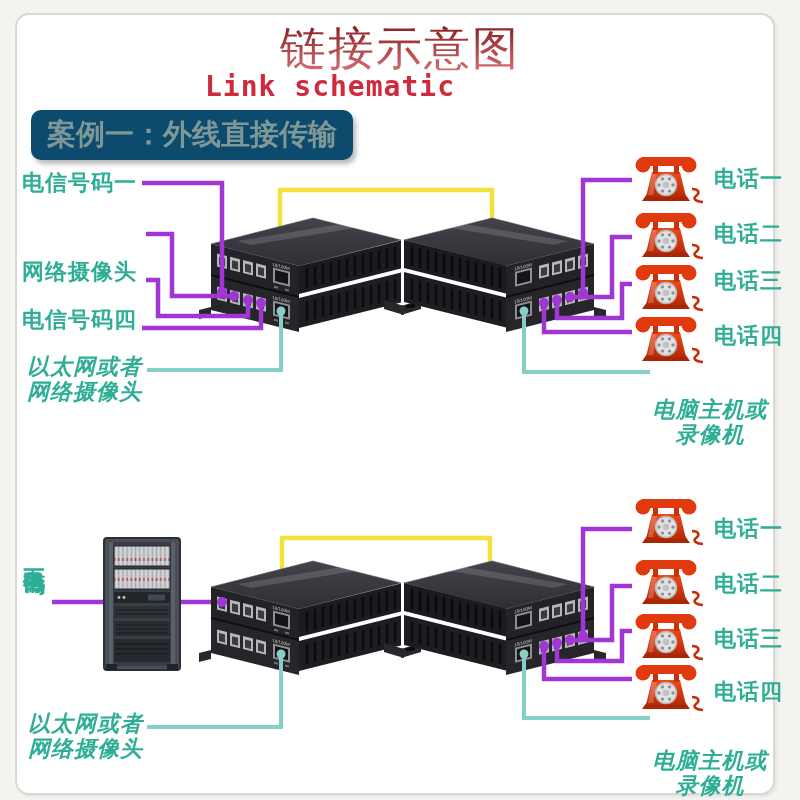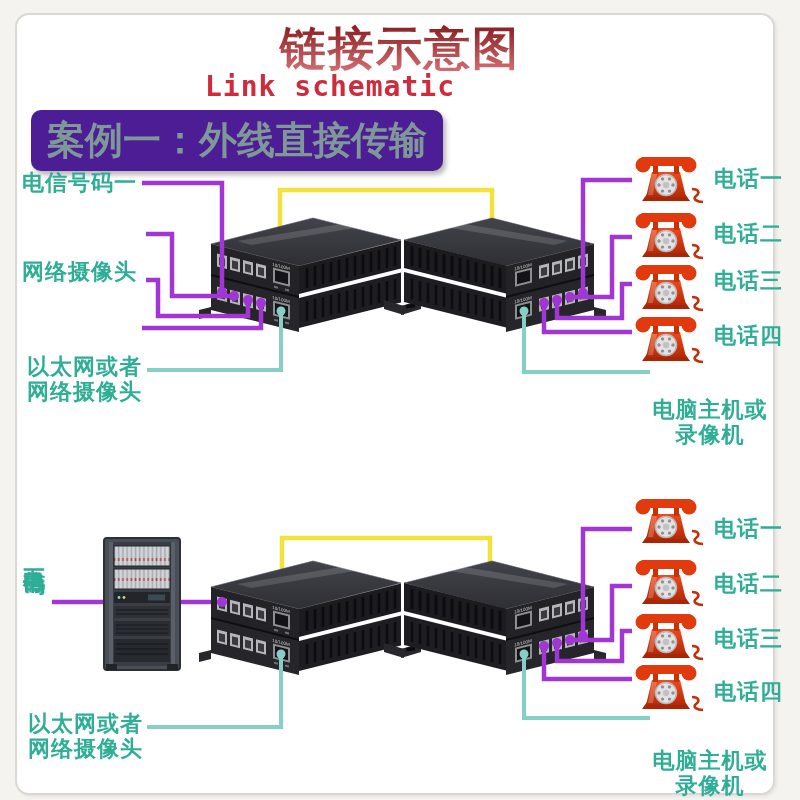--- a/index.html
+++ b/index.html
@@ -3,34 +3,34 @@
 <meta charset="utf-8">
 <style>
   html,body{margin:0;padding:0;width:800px;height:800px;overflow:hidden;
     background:#f4f3f0;font-family:"Liberation Sans",sans-serif;}
   #stage{position:absolute;left:0;top:0;width:800px;height:800px;}
   .panel{position:absolute;left:15px;top:13px;width:756px;height:778px;
     background:#ffffff;border:2px solid #d9d8d3;border-radius:14px;
     box-shadow:2px 2px 3px rgba(0,0,0,0.06);}
   svg#gfx{position:absolute;left:0;top:0;}
   .title{position:absolute;left:0;top:18px;width:800px;text-align:center;
-    font-size:46px;font-weight:700;letter-spacing:2px;
+    font-size:46px;font-weight:400;letter-spacing:2px;
     background:linear-gradient(#7e1215,#e07c80);
     -webkit-background-clip:text;background-clip:text;color:transparent;}
   .subtitle{position:absolute;left:0;top:70px;width:660px;text-align:center;
     font-family:"DejaVu Sans Mono",monospace;font-size:28px;font-weight:bold;
     color:#cf2b3d;letter-spacing:1px;}
-  .pill{position:absolute;background:#4c1d95;border-radius:10px;
-    box-shadow:3px 4px 5px rgba(0,0,0,0.28);color:#7e9897;font-size:38px;
+  .pill{position:absolute;background:#0c4a6e;border-radius:10px;
+    box-shadow:3px 4px 5px rgba(0,0,0,0.28);color:#7e9897;font-size:29px;
     font-weight:bold;padding:5px 16px;white-space:nowrap;}
   .pill1{left:31px;top:110px;}
   .pill2{left:29px;top:433px;}
   .lbl{position:absolute;color:#2fae96;font-size:22px;font-weight:bold;
     white-space:nowrap;line-height:24px;letter-spacing:1px;text-align:center;}
-  .lbl2{line-height:25px;}
+  .lbl2{line-height:25px;font-style:italic;}
   .ctr{text-align:center;white-space:normal;width:140px;margin-top:35px;}
   .vert{writing-mode:vertical-rl;text-orientation:upright;letter-spacing:2px;}
 </style>
 </head>
 <body>
 
 <div id="stage">
   <div class="panel"></div>
 
   <svg id="gfx" width="800" height="800" viewBox="0 0 800 800">
@@ -268,20 +268,21 @@
     <use href="#phone" x="630" y="658"></use>
   </svg>
 
   <div class="title">链接示意图</div>
   <div class="subtitle">Link schematic</div>
 
   <div class="pill pill1">案例一：外线直接传输</div>
 
   <div class="lbl" style="left:22px;top:171px">电信号码一</div>
   <div class="lbl" style="left:22px;top:260px">网络摄像头</div>
+  <div class="lbl" style="left:22px;top:308px">电信号码四</div>
   <div class="lbl lbl2" style="left:27px;top:354px">
     <div>以太网或者</div>
     <div>网络摄像头</div>
   </div>
 
   <div class="lbl" style="left:714px;top:167px">电话一</div>
   <div class="lbl" style="left:714px;top:222px">电话二</div>
   <div class="lbl" style="left:714px;top:269px">电话三</div>
   <div class="lbl" style="left:714px;top:324px">电话四</div>
   <div class="lbl lbl2 ctr" style="left:640px;top:362px">

